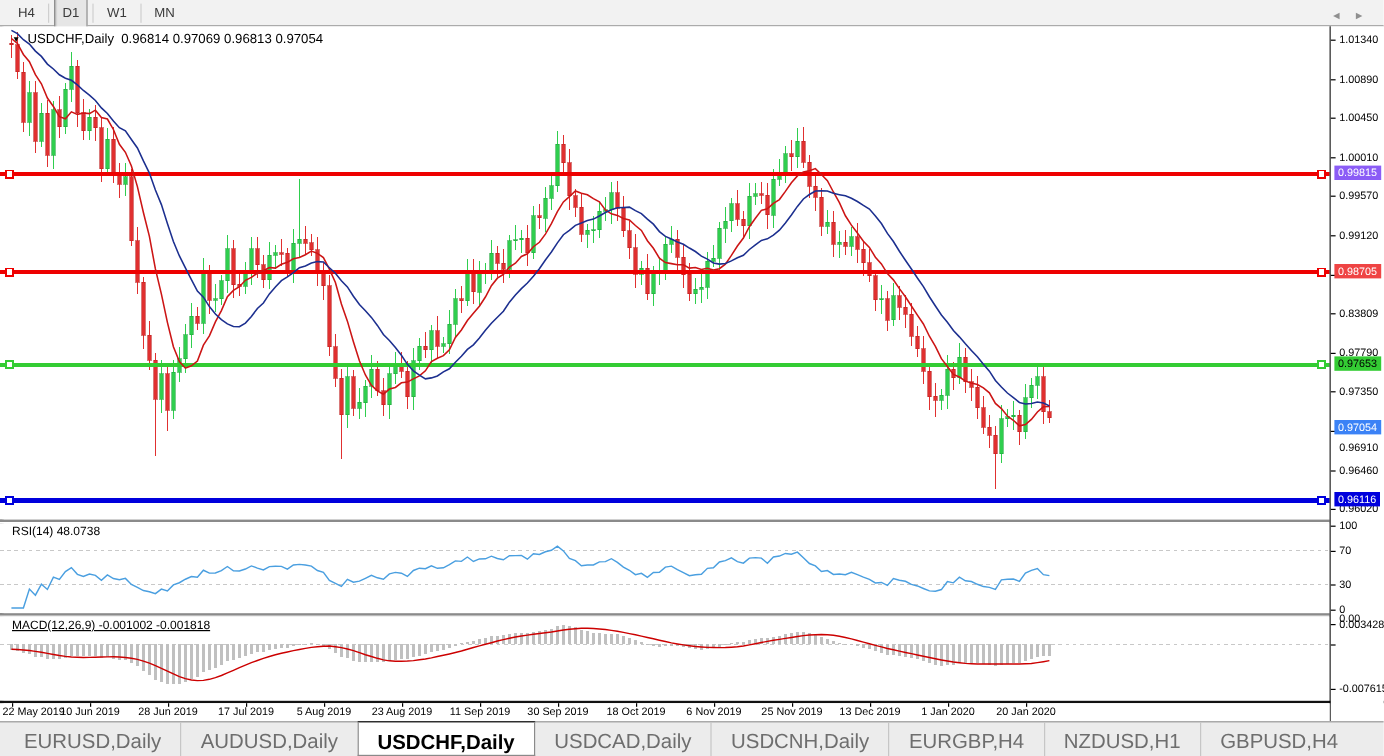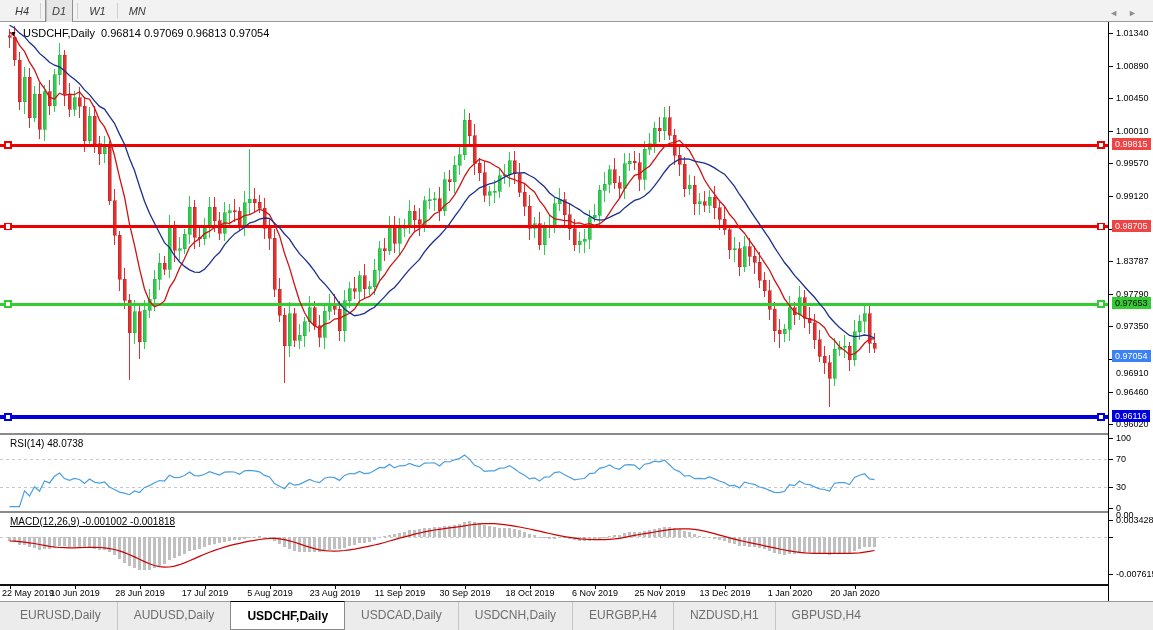--- a/index.html
+++ b/index.html
@@ -1,21 +1,21 @@
 <!DOCTYPE html>
 <html><head>
 <meta charset="utf-8">
 <style>
   html,body{margin:0;padding:0;background:#fff;width:1153px;height:630px;overflow:hidden;
     font-family:"Liberation Sans","DejaVu Sans",sans-serif;}
   #stage{position:absolute;left:0;top:0;width:1153px;height:630px;background:#fff;}
 
   
   #toolbar{position:absolute;left:0;top:0;width:1153px;height:22px;background:#f2f2f2;
-    border-bottom:1px solid #9a9a9a;display:flex;align-items:center;padding-left:8px;box-sizing:border-box;font-style:italic;}
+    border-bottom:1px solid #9a9a9a;display:flex;align-items:center;padding-left:8px;box-sizing:border-box;}
   .tb-btn{font-size:11px;color:#3a3a3a;padding:2px 7px;margin:0;line-height:14px;cursor:default;}
   .tb-btn.active{background:#e6e6e6;border:1px solid #8f8f8f;box-shadow:inset 1px 1px 1px rgba(0,0,0,.18);padding:16px 6px;}
   .tb-sep{width:1px;height:16px;background:#cfcfcf;margin:0 4px;}
 
   
   #lframe{position:absolute;left:0;top:22px;width:3px;height:579px;background:#f0f0f0;
     border-left:2px solid #6f6f6f;border-right:1px solid #9a9a9a;box-sizing:border-box;}
 
   
   .panel{position:absolute;left:0;background:#fff;}
@@ -39,21 +39,21 @@
   .plabel{position:absolute;left:3px;padding:1px 3px 1px 3px;font-size:9px;line-height:10px;white-space:nowrap;}
 
   
   #date-axis{position:absolute;left:0;top:586px;width:1108px;height:15px;background:#fff;font-size:9px;color:#000;}
   .dlabel{position:absolute;top:2px;white-space:nowrap;}
   .dtick{position:absolute;top:0;width:1px;height:3px;background:#000;}
 
   
   #tabbar{position:absolute;left:0;top:601px;width:1153px;height:29px;background:#ececec;
     border-top:1px solid #9a9a9a;display:flex;align-items:stretch;box-sizing:border-box;padding-left:4px;}
-  .tab{font-size:12px;color:#6e6e6e;padding:6px 16px 0 16px;position:relative;cursor:default;}
+  .tab{font-size:17px;color:#6e6e6e;padding:6px 16px 0 16px;position:relative;cursor:default;}
   .tab + .tab{border-left:1px solid #c6c6c6;}
   .tab.active{background:#fff;color:#000;font-weight:bold;border:1px solid #8a8a8a;border-top:1px solid #000;
     margin-top:-1px;padding-top:7px;z-index:2;}
   .tab.active + .tab{border-left:none;}
   #tab-arrows{position:absolute;right:6px;top:8px;color:#8f8f8f;font-size:9px;letter-spacing:10px;}
 </style>
 </head>
 <body>
 
 <div id="stage">
@@ -650,32 +650,32 @@
       <div class="ptick" style="top:71px">1.00450</div>
       <div class="tickdash" style="top:109px"></div>
       <div class="ptick" style="top:104px">1.00010</div>
       <div class="tickdash" style="top:141px"></div>
       <div class="ptick" style="top:136px">0.99570</div>
       <div class="tickdash" style="top:174px"></div>
       <div class="ptick" style="top:169px">0.99120</div>
       <div class="tickdash" style="top:207px"></div>
       <div class="ptick" style="top:202px">0.98680</div>
       <div class="tickdash" style="top:239px"></div>
-      <div class="ptick" style="top:234px">1.83787</div>
+      <div class="ptick" style="top:234px">0.83809</div>
       <div class="tickdash" style="top:272px"></div>
       <div class="ptick" style="top:267px">0.97790</div>
       <div class="tickdash" style="top:304px"></div>
       <div class="ptick" style="top:299px">0.97350</div>
       <div class="tickdash" style="top:337px"></div>
       <div class="ptick" style="top:346px">0.96910</div>
       <div class="tickdash" style="top:370px"></div>
       <div class="ptick" style="top:365px">0.96460</div>
       <div class="tickdash" style="top:402px"></div>
       <div class="ptick" style="top:397px">0.96020</div>
-      <div class="plabel" style="top:116px;background:#ef4444;color:#ffffff">0.99815</div>
+      <div class="plabel" style="top:116px;background:#8b5cf6;color:#ffffff">0.99815</div>
       <div class="plabel" style="top:198px;background:#ef4444;color:#ffffff">0.98705</div>
       <div class="plabel" style="top:275px;background:#33cc33;color:#000000">0.97653</div>
       <div class="plabel" style="top:388px;background:#0000dd;color:#ffffff">0.96116</div>
       <div class="plabel" style="top:328px;background:#3b82f6;color:#ffffff">0.97054</div>
       <div class="tickdash" style="top:416px"></div>
       <div class="ptick" style="top:411px">100</div>
       <div class="tickdash" style="top:437px"></div>
       <div class="ptick" style="top:432px">70</div>
       <div class="tickdash" style="top:465px"></div>
       <div class="ptick" style="top:460px">30</div>

